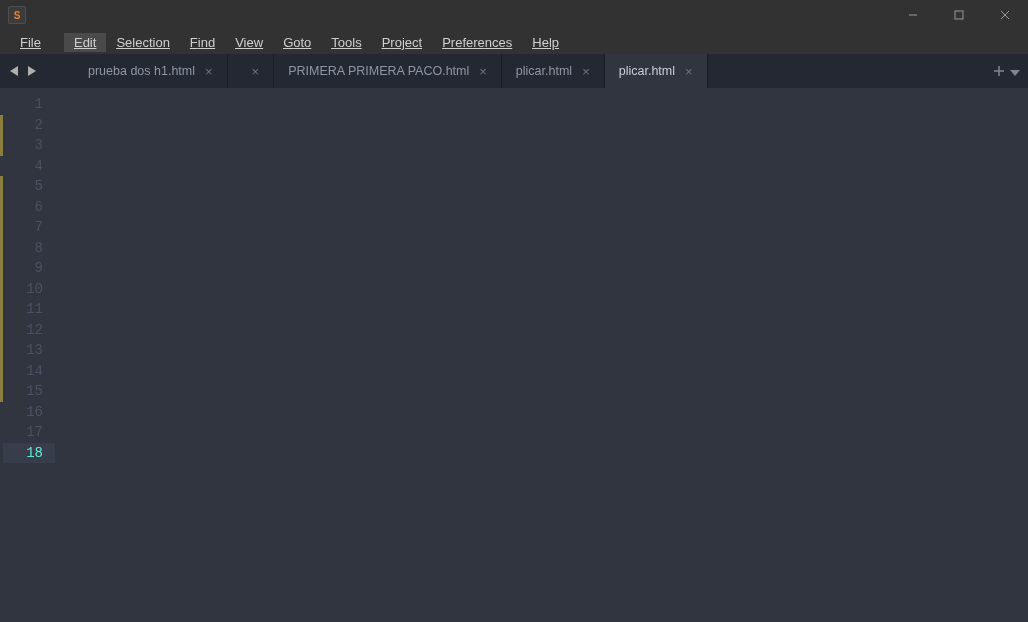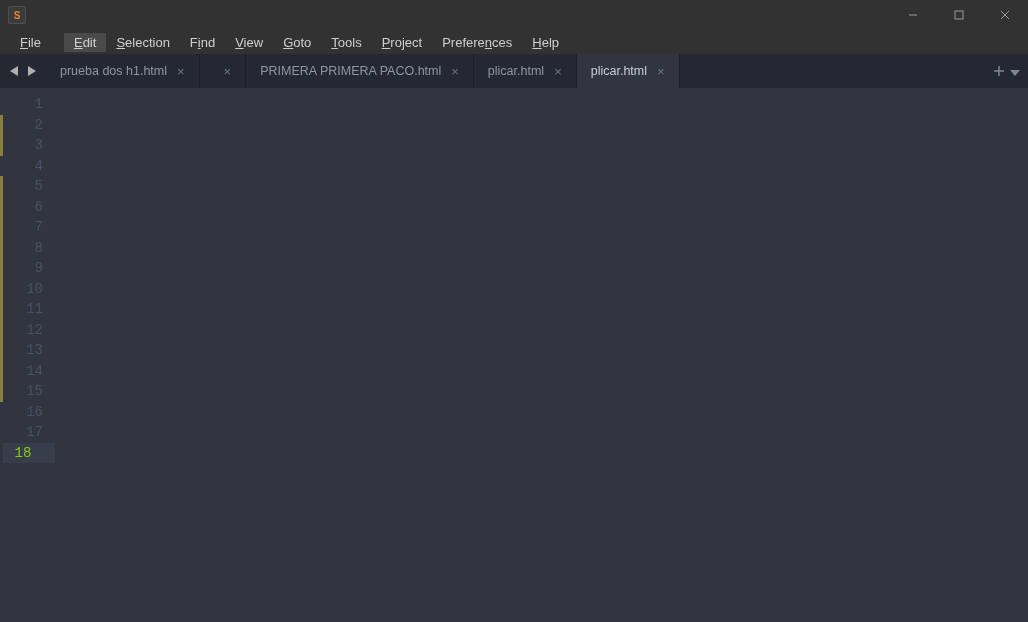--- a/index.html
+++ b/index.html
@@ -4,39 +4,39 @@
 <style>
   html,body{margin:0;padding:0;width:1028px;height:622px;background:#1f2430;font-family:"Segoe UI",Arial,sans-serif;overflow:hidden;color:#c8c8c8;}
   .titlebar{height:30px;background:#323232;display:flex;align-items:center;padding-left:8px;position:relative;}
   .app-icon{width:16px;height:16px;background:#3b3b3b;border:1px solid #4f4f4f;border-radius:2px;margin-right:8px;display:flex;align-items:center;justify-content:center;}
   .app-icon span{font-size:10px;color:#e8833b;font-weight:bold;}
   .title-text{font-size:12px;color:#8e8e8e;}
   .window-controls{position:absolute;right:0;top:0;height:30px;display:flex;}
   .window-btn{width:46px;height:30px;display:flex;align-items:center;justify-content:center;}
   .window-btn svg{stroke:#9a9a9a;}
   .menubar{height:24px;background:#323232;display:flex;align-items:center;padding-left:10px;gap:0;}
-  .menu-item{font-size:13px;color:#cfcfcf;padding:2px 10px;cursor:default;}
+  .menu-item{font-size:13px;color:#cfcfcf;padding:2px 10px;cursor:default;text-decoration:underline;}
   .menu-item.active{background:#4a4a4a;margin-left:13px;}
   .menu-item u{text-decoration:underline;}
-  .tabbar{height:34px;background:#232833;display:flex;align-items:stretch;position:relative;}
+  .tabbar{height:34px;background:#232833;display:flex;align-items:stretch;position:relative;gap:28px;}
   .tab-nav{display:flex;align-items:center;padding:0 8px;gap:6px;}
   .tab-arrow{width:12px;display:flex;align-items:center;justify-content:center;}
   .tab-arrow svg{fill:#b0b0b0;}
   .tabs{display:flex;flex:1;overflow:hidden;align-items:stretch;}
   .tab{display:flex;align-items:center;padding:0 14px;font-size:12.5px;color:#8f96a3;border-right:1px solid #1a1e27;cursor:default;min-width:0;}
   .tab.active{background:#303540;color:#c7cdd8;}
   .tab .tab-label{white-space:nowrap;}
   .tab .close{margin-left:10px;font-size:13px;color:#6f7682;line-height:1;}
   .tab-extras{display:flex;align-items:center;padding:0 8px;gap:6px;}
   .tab-extras svg{fill:#7f8694;}
   .editor-wrap{display:flex;height:calc(622px - 30px - 24px - 34px);background:#303540;position:relative;}
   .gutter{width:52px;background:#303540;padding-top:6px;text-align:right;font-family:Consolas,"Courier New",monospace;font-size:14px;line-height:20.5px;color:#4a5161;border-left:3px solid #303540;}
   .gutter .mod{border-left:3px solid #8a7d3f;margin-left:-3px;padding-left:0;}
   .gutter div{padding-right:12px;height:20.5px;}
-  .gutter .current{background:#373d4a;color:#84cc16;text-align:center;}
+  .gutter .current{background:#373d4a;color:#5eead4;}
   .code{flex:1;font-family:Consolas,"Courier New",monospace;font-size:14.2px;line-height:20.5px;padding-top:6px;white-space:pre;color:#c7cedb;}
   .minimap{width:100px;background:#303540;position:relative;padding:6px 6px;}
   .mini-block{position:absolute;top:6px;right:10px;width:80px;} 
 </style>
 </head>
 <body>
 
 
 
 

